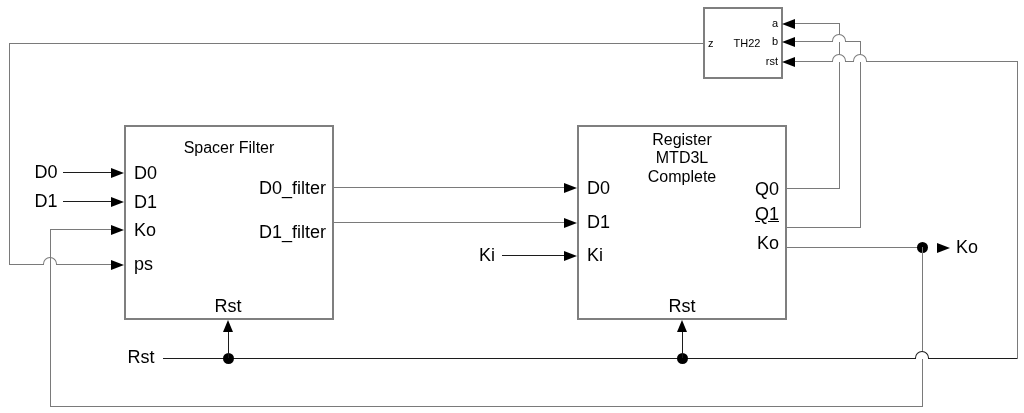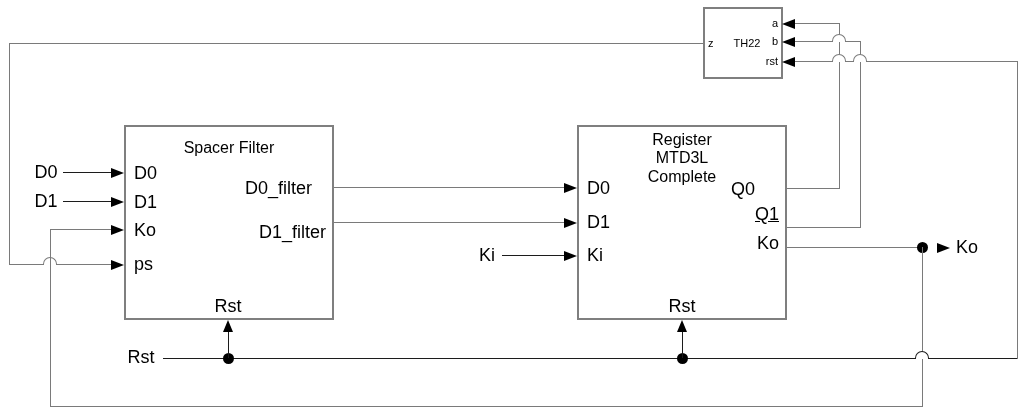--- a/index.html
+++ b/index.html
@@ -76,28 +76,28 @@
   <span class="lbl title" style="left:229px; top:148px;">Spacer Filter</span>
   <span class="lbl title" style="left:682px; top:140px;">Register</span>
   <span class="lbl title" style="left:682px; top:158px;">MTD3L</span>
   <span class="lbl title" style="left:682px; top:177px;">Complete</span>
   <span class="lbl small" style="left:747px; top:43px;">TH22</span>
 
   <span class="lbl lbl-l" style="left:134px; top:173px;">D0</span>
   <span class="lbl lbl-l" style="left:134px; top:202px;">D1</span>
   <span class="lbl lbl-l" style="left:134px; top:230px;">Ko</span>
   <span class="lbl lbl-l" style="left:134px; top:264px;">ps</span>
-  <span class="lbl lbl-r" style="left:312px; top:188px;text-align:center;">D0_filter</span>
+  <span class="lbl lbl-r" style="left:326px; top:188px;text-align:center;">D0_filter</span>
   <span class="lbl lbl-r" style="left:326px; top:232px;">D1_filter</span>
   <span class="lbl" style="left:228px; top:306px;">Rst</span>
 
   <span class="lbl lbl-l" style="left:587px; top:188px;">D0</span>
   <span class="lbl lbl-l" style="left:587px; top:222px;">D1</span>
   <span class="lbl lbl-l" style="left:587px; top:255px;">Ki</span>
-  <span class="lbl lbl-r" style="left:755px; top:189px;">Q0</span>
+  <span class="lbl lbl-r" style="left:779px; top:189px;">Q0</span>
   <span class="lbl lbl-r" style="left:779px; top:214px;text-decoration:underline;">Q1</span>
   <span class="lbl lbl-r" style="left:779px; top:243px;">Ko</span>
   <span class="lbl" style="left:682px; top:306px;">Rst</span>
 
   <span class="lbl lbl-l small" style="left:708px; top:43px;">z</span>
   <span class="lbl lbl-r small" style="left:778px; top:23px;">a</span>
   <span class="lbl lbl-r small" style="left:778px; top:41px;">b</span>
   <span class="lbl lbl-r small" style="left:778px; top:61px;">rst</span>
 
   <span class="lbl" style="left:46px; top:172px;">D0</span>

